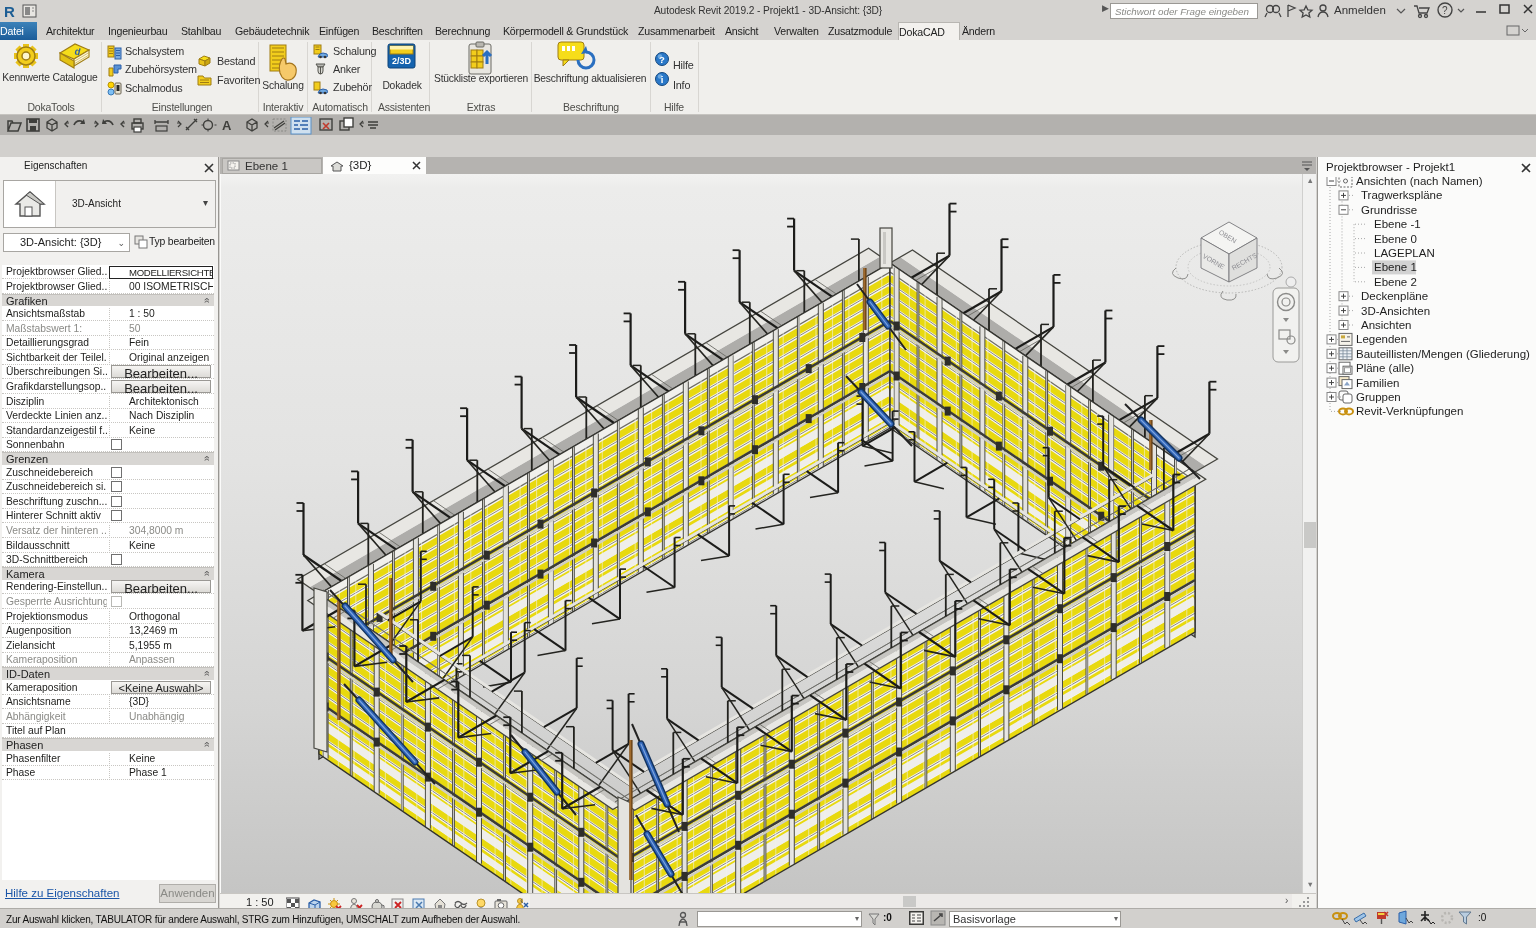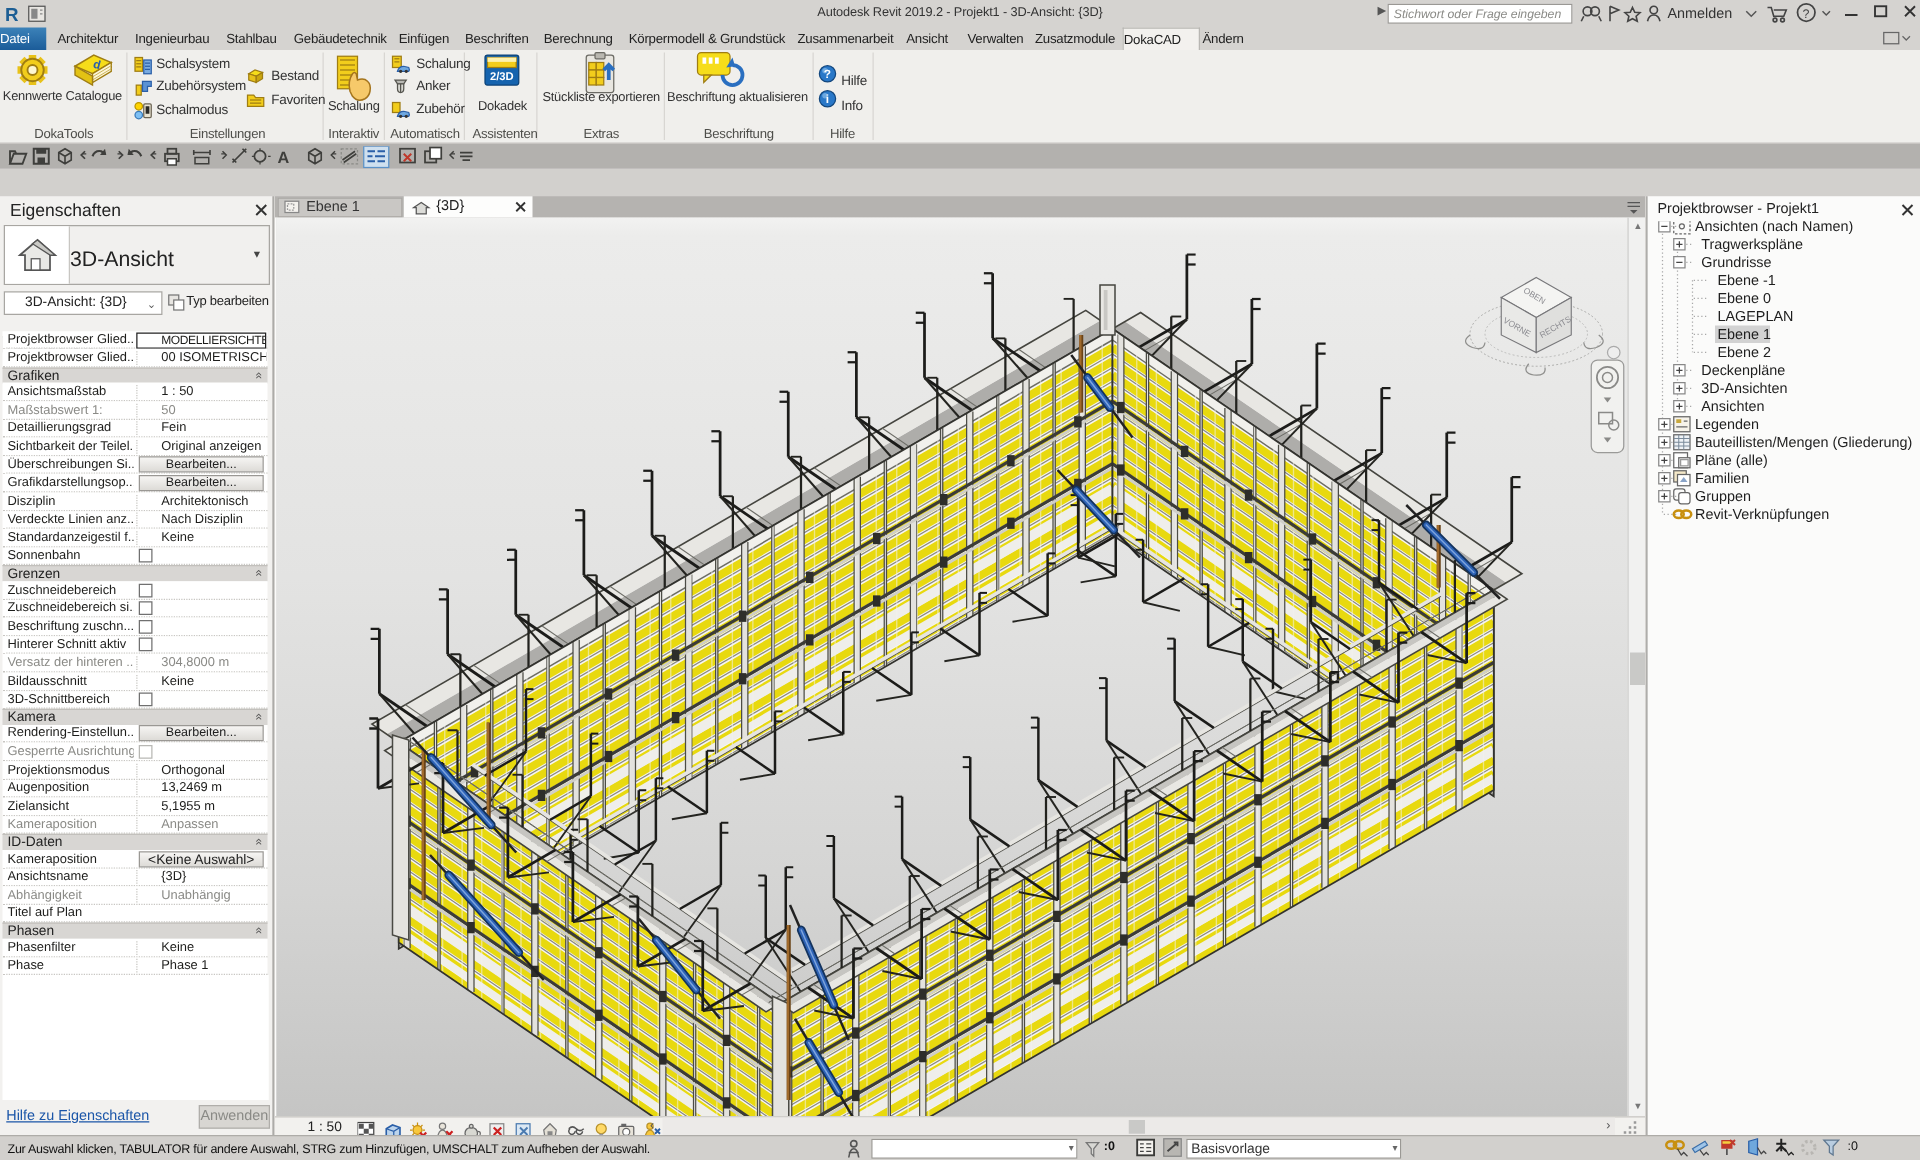--- a/index.html
+++ b/index.html
@@ -10,29 +10,29 @@
 .tab.file{background:linear-gradient(#3c82b9,#1b5c99);color:#fff}
 .tab.active{background:#f3f1ee;border:1px solid #b8b6b2;border-bottom:none}
 #ribbon{position:absolute;left:0;top:40px;width:1536px;height:75px;background:#f0efec;border-bottom:1px solid #c6c4c0}
 .gsep{position:absolute;top:2px;height:70px;width:1px;background:#d8d6d2}
 .glab2{position:absolute;top:61px;width:140px;text-align:center;font-size:10.5px;color:#4e4e4a;letter-spacing:-0.2px}
 .rlab{position:absolute;width:140px;text-align:center;font-size:10.3px;color:#333;letter-spacing:-0.2px}
 .slab{position:absolute;font-size:10.8px;color:#333;white-space:nowrap;letter-spacing:-0.2px}
 #qat{position:absolute;left:0;top:115px;width:1536px;height:20px;background:#b3b1ae}
 #gapband{position:absolute;left:0;top:135px;width:1536px;height:22px;background:#d2d0cd}
 #props{position:absolute;left:0;top:157px;width:219px;height:751px;background:#f2f1ef;border-right:1px solid #989692}
-.phead{position:absolute;left:0;top:0;width:219px;height:19px;font-size:14px;color:#222;padding:3px 0 0 8px}
+.phead{position:absolute;left:0;top:0;width:219px;height:19px;font-size:10px;color:#222;padding:3px 0 0 24px}
 .pcat{position:absolute;left:2px;width:212px;height:13px;background:#d8d6d3;font-size:11px;color:#222;padding:0 0 0 4px;border-top:1px solid #c2c0bc}
 .pcat .chev{float:right;margin-right:4px;color:#555;transform:rotate(-90deg);font-size:10px}
 .prow{position:absolute;left:2px;width:212px;background:#fff;border-bottom:1px dotted #c8c6c2}
 .plab{position:absolute;left:4px;top:1.5px;width:101px;font-size:10.3px;color:#1d1d1b;white-space:nowrap;overflow:hidden}
 .plab.glab{color:#8a8a86}
 .pval{position:absolute;left:107px;top:1.5px;width:104px;font-size:10.3px;color:#1d1d1b;white-space:nowrap;overflow:hidden;border-left:1px dotted #c8c6c2;padding-left:19px}
 .pval.gray{color:#8a8a86}
-.prow .pbtn{position:absolute;left:109px;top:0.5px;width:100px;height:13px;background:linear-gradient(#f6f5f3,#dddbd7);border:1px solid #9a9894;font-size:10px;text-align:center;color:#222}
+.prow .pbtn{position:absolute;left:109px;top:0.5px;width:100px;height:13px;background:linear-gradient(#f6f5f3,#dddbd7);border:1px solid #9a9894;font-size:13px;text-align:center;color:#222}
 .pchk{position:absolute;left:109px;top:1.5px;width:11px;height:11px;background:#fff;border:1px solid #707070}
 .pchk.g{border-color:#b8b8b4}
 #viewtabs{position:absolute;left:220px;top:157px;width:1096px;height:17px;background:#b5b3b0}
 #viewport{position:absolute;left:220px;top:174px;width:1082px;height:719px;background:linear-gradient(#f2f2f1 0%,#ececeb 2%,#e3e3e2 40%,#d4d4d3 75%,#c5c5c4 100%);overflow:hidden;border-left:1px solid #fbfbfa}
 #vscroll{position:absolute;left:1302px;top:174px;width:14px;height:719px;background:#f1f1f0;border-left:1px solid #d0d0ce}
 #bottombar{position:absolute;left:220px;top:893px;width:1096px;height:15px;background:#f2f1ee;border-top:1px solid #c8c6c2}
 #statusbar{position:absolute;left:0;top:908px;width:1536px;height:20px;background:#d2d0cd;border-top:1px solid #aeaca8;font-size:10px;color:#111}
 #browser{position:absolute;left:1317px;top:157px;width:219px;height:751px;background:#fbfbfa;border-left:1px solid #989692}
 .bx{color:#333;font-size:13px;position:absolute}
 .combo{position:absolute;background:#fff;border:1px solid #9a9894;height:16px;font-size:11px;color:#333;padding:1px 3px}
@@ -339,21 +339,21 @@
       <path d="M2 2 l8 8 m0 -8 l-8 8" stroke="#333" stroke-width="1.6"></path>
     </svg>
  <div class="abs" style="left:3px;top:23px;width:213px;height:48px;background:#f1f0ee;border:1px solid #a8a6a2">
    <div class="abs" style="left:0;top:0;width:52px;height:46px;background:#fff;border-right:1px solid #c8c6c2">
      <svg width="40" height="36" style="position:absolute;left:6px;top:5px">
           <path d="M6 18 L20 6 L34 18 l-4 0 0 12 -20 0 0 -12 z" fill="#e9e9e6" stroke="#555" stroke-width="1.4"></path>
           <path d="M20 6 L34 18 l-4 0 -14 -9 z" fill="#c9c9c5" stroke="#555"></path>
           <rect x="15" y="21" width="7" height="9" fill="#fff" stroke="#555"></rect>
         </svg>
    </div>
-   <div class="abs" style="left:52px;top:17px;font-size:17px;color:#222">3D-Ansicht</div>
+   <div class="abs" style="left:68px;top:17px;font-size:10px;color:#222">3D-Ansicht</div>
    <div class="abs" style="right:7px;top:16px;color:#444;font-size:10px">▾</div>
  </div>
  <div class="abs" style="left:3px;top:76px;width:127px;height:19px;background:#fff;border:1px solid #a8a6a2;font-size:11px;color:#222;padding:2px 16px">3D-Ansicht: {3D}<span style="position:absolute;right:4px;top:4px;color:#555;font-size:9px">⌄</span></div>
  <div class="abs" style="left:133px;top:76px;width:86px;height:19px;font-size:10.4px;color:#222;padding:3px 0 0 16px;white-space:nowrap;letter-spacing:-0.2px">
    <svg width="14" height="14" style="position:absolute;left:1px;top:2px">
         <rect x="1" y="1" width="8" height="8" fill="#e8e6e2" stroke="#777"></rect>
         <rect x="5" y="5" width="8" height="8" fill="#fff" stroke="#777"></rect>
       </svg>
    Typ bearbeiten</div>
  <div class="pcat" style="top:112px">Abhängigkeiten<span class="chev">»</span></div>

